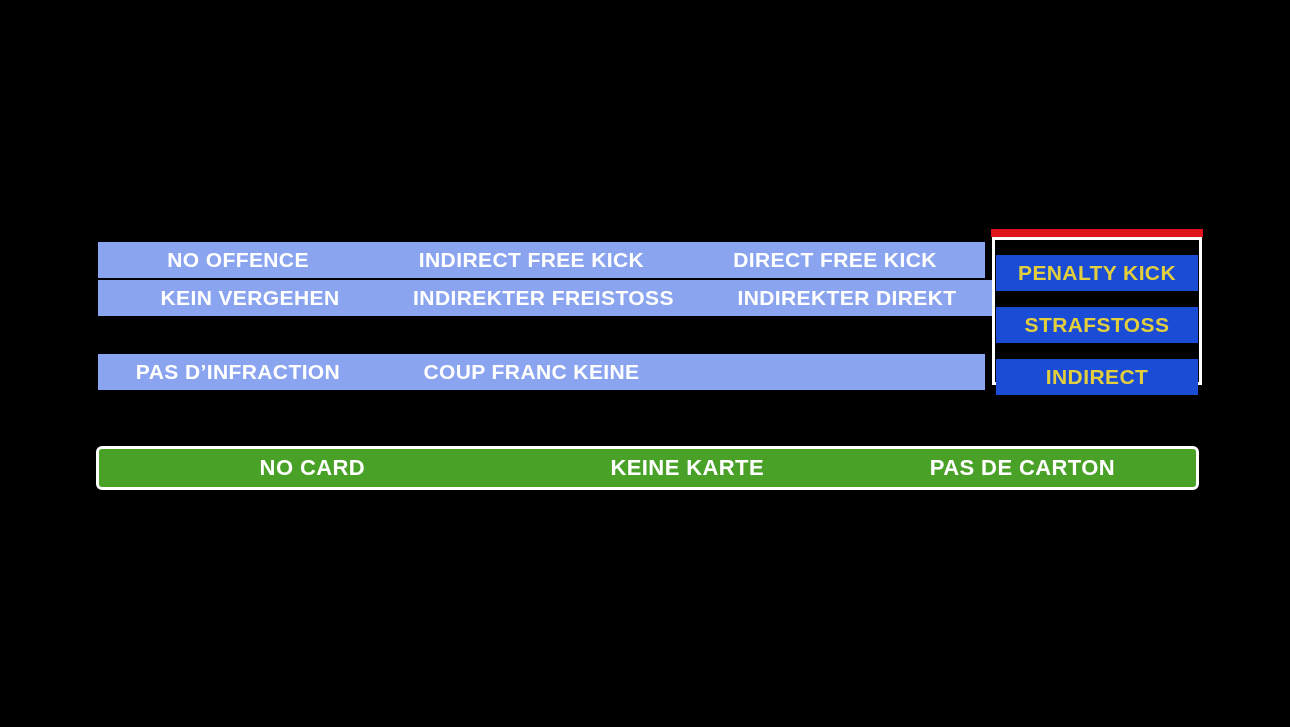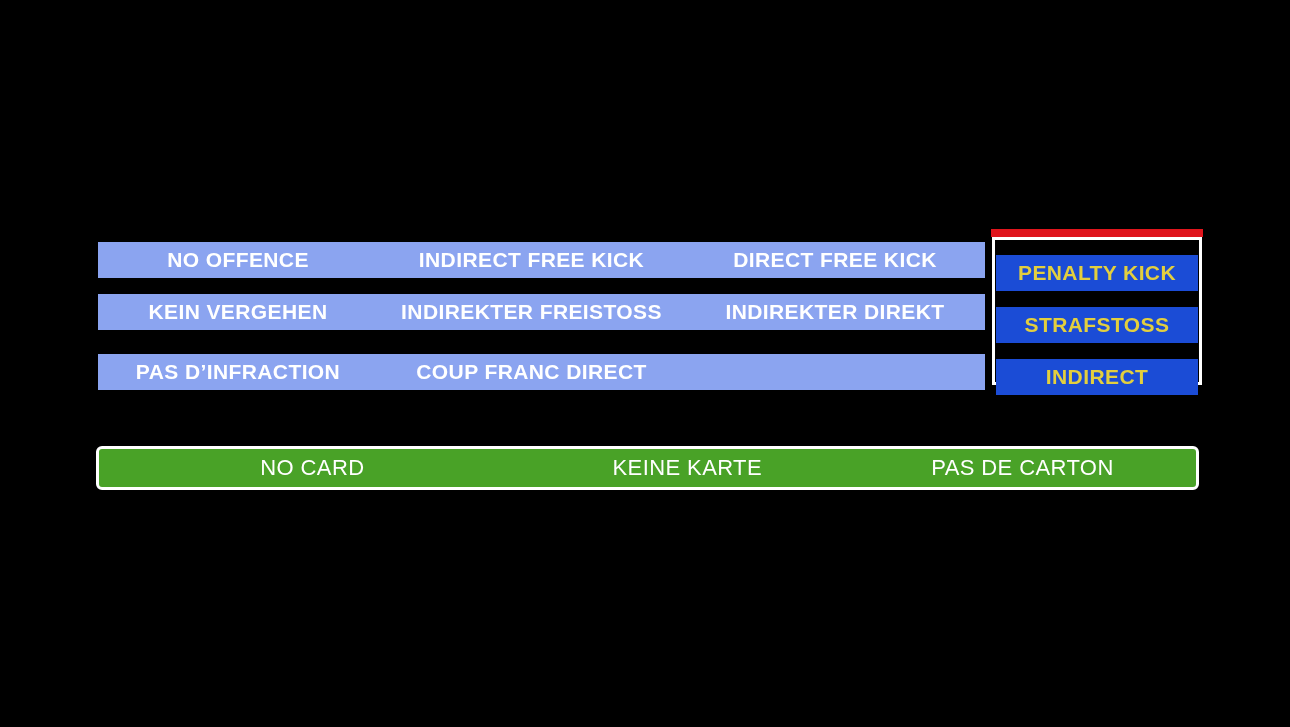--- a/index.html
+++ b/index.html
@@ -20,21 +20,21 @@
   .offence-row {
     position: absolute;
     left: 98px;
     width: 887px;
     height: 36px;
     background: var(--row-bar, #8ba4f0);
     display: grid;
     grid-template-columns: 280px 307px 300px;
   }
   .offence-row.row-en { top: 242px; }
-  .offence-row.row-de { top: 294px; }
+  .offence-row.row-de { top: 280px; padding-left: 12px; }
   .offence-row.row-fr { top: 354px; }
 
   .option-cell {
     display: flex;
     align-items: center;
     justify-content: center;
     color: var(--text-white, #ffffff);
     font-size: 21px;
     font-weight: 700;
     letter-spacing: 0.4px;
@@ -95,21 +95,21 @@
     background: var(--card-bar, #49a227);
     display: grid;
     grid-template-columns: 429fr 325fr 349fr;
   }
   .card-cell {
     display: flex;
     align-items: center;
     justify-content: center;
     color: var(--text-white, #ffffff);
     font-size: 22px;
-    font-weight: 400;
+    font-weight: 700;
     letter-spacing: 0.4px;
     white-space: nowrap;
     cursor: pointer;
   }
 </style>
 </head>
 <body>
 
 <div class="stage">
 
@@ -120,21 +120,21 @@
   </div>
 
   <div class="offence-row row-de">
     <div class="option-cell">KEIN VERGEHEN</div>
     <div class="option-cell">INDIREKTER FREISTOSS</div>
     <div class="option-cell">INDIREKTER DIREKT</div>
   </div>
 
   <div class="offence-row row-fr">
     <div class="option-cell">PAS D’INFRACTION</div>
-    <div class="option-cell">COUP FRANC DIRECT</div>
+    <div class="option-cell">COUP FRANC KEINE</div>
   </div>
 
   <div class="penalty-marker"></div>
   <div class="penalty-box">
     <div class="penalty-cell p-en">PENALTY KICK</div>
     <div class="penalty-cell p-de">STRAFSTOSS</div>
     <div class="penalty-cell p-fr">INDIRECT</div>
   </div>
 
   <div class="card-bar">

